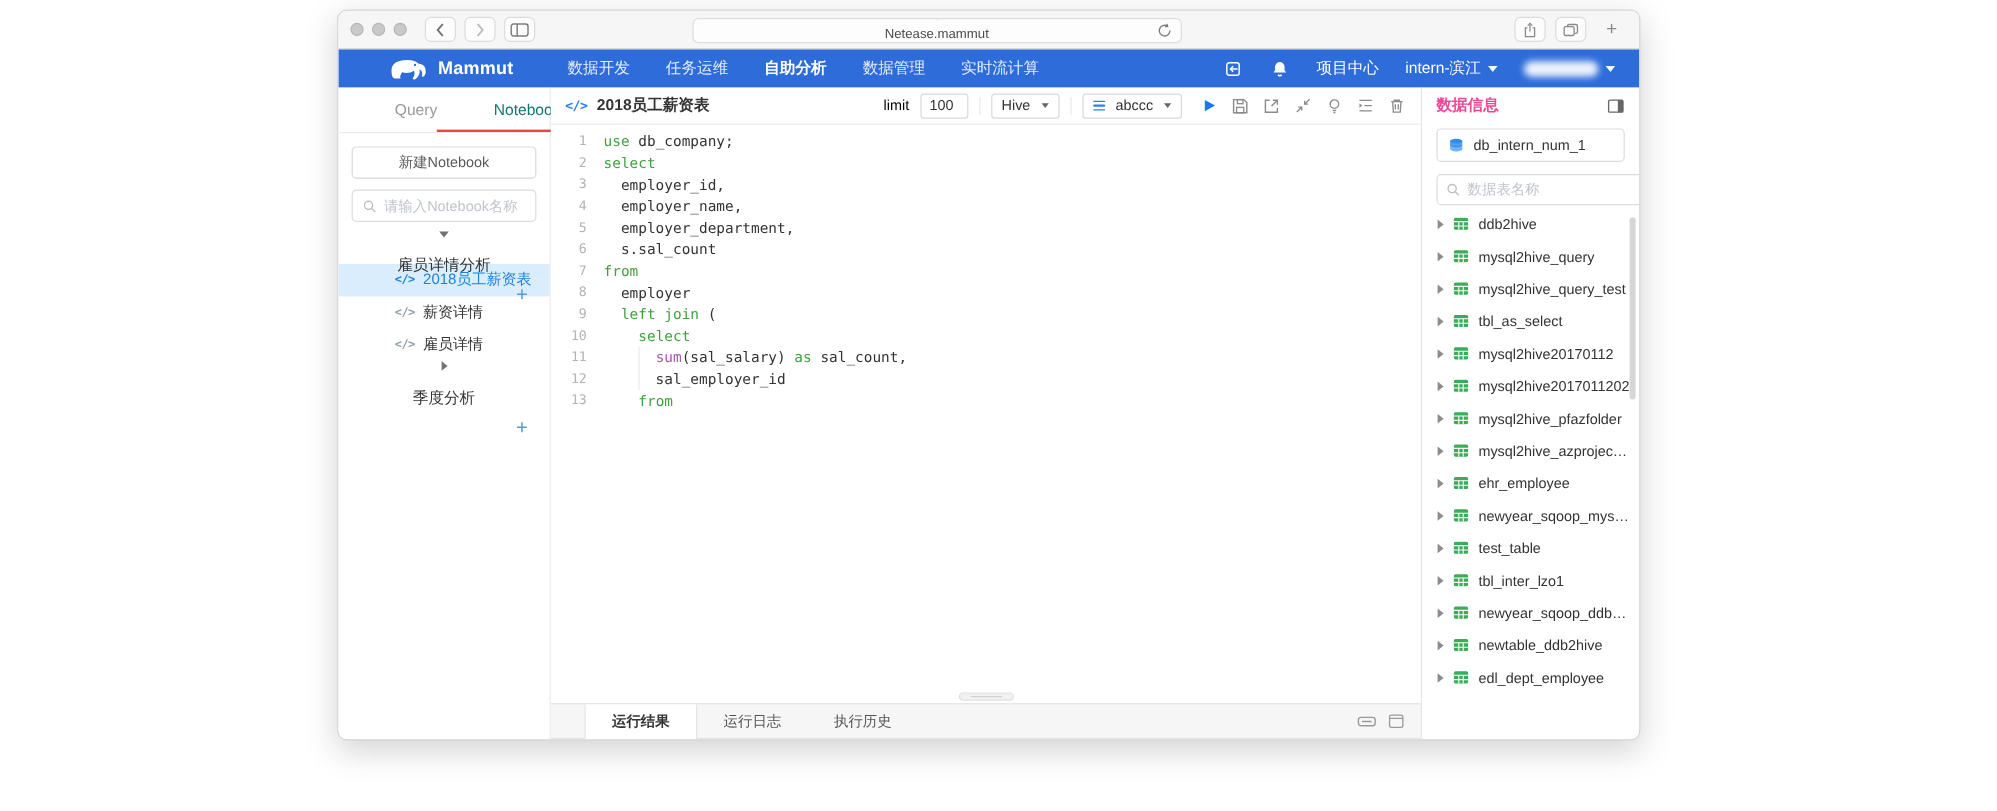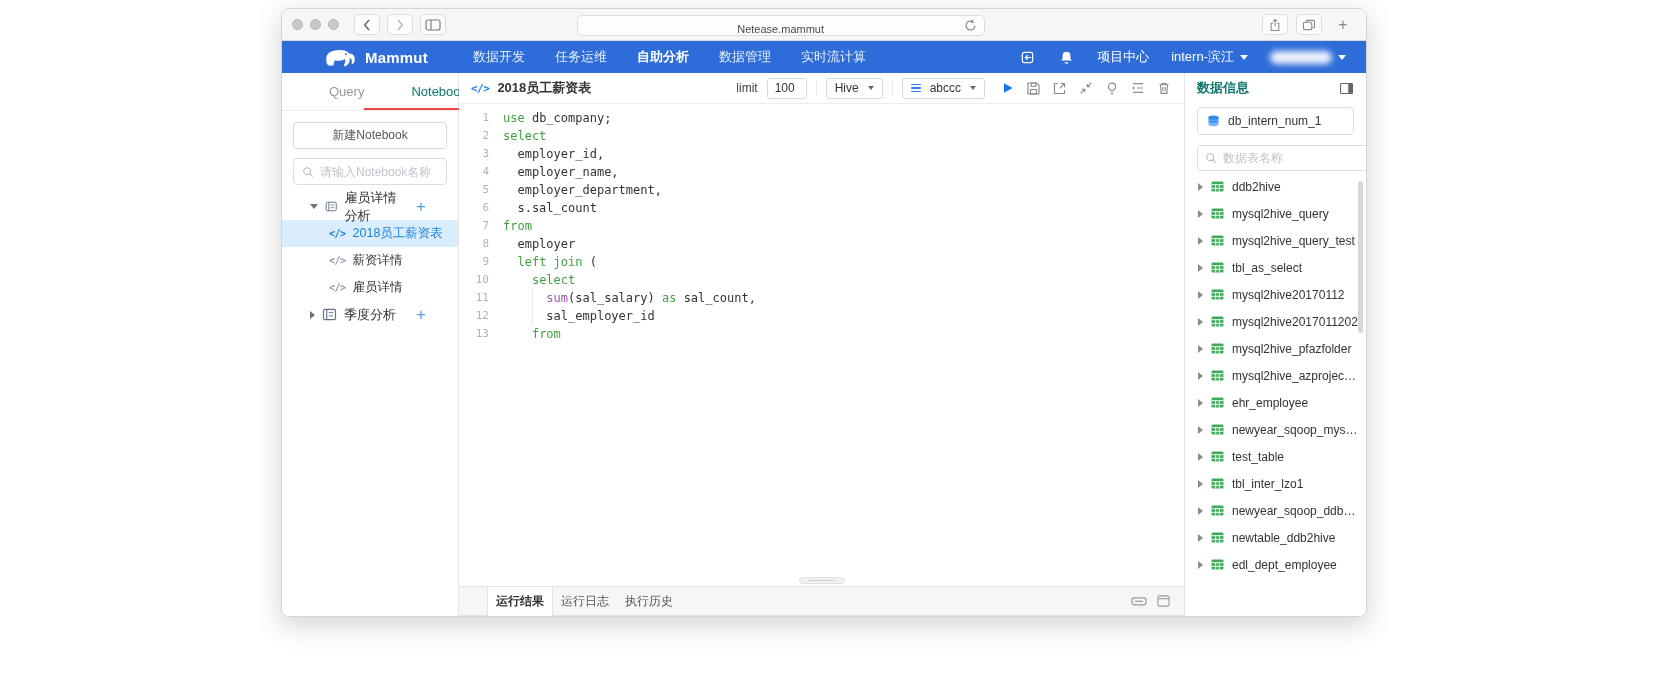--- a/index.html
+++ b/index.html
@@ -48,35 +48,35 @@
   .side-tab { flex:1; text-align:center; line-height:37px; font-size:13px; color:#999; cursor:pointer;padding-left:47px; }
   .side-tab.active { color:#0f766e; font-weight:400; border-bottom:2px solid #ef4444; }
   .btn-new { margin:11px 11px 0; height:27px; border:1px solid #d9d9d9; border-radius:4px; background:#fff;
     font-size:12px; color:#595959; display:flex; align-items:center; justify-content:center; width:calc(100% - 22px); }
   .side-search { margin:9px 11px 0; height:27px; border:1px solid #dcdcdc; border-radius:4px;
     display:flex; align-items:center; gap:6px; padding:0 8px; }
   .side-search input, .dp-search input { border:none; outline:none; flex:1; font-size:12px; min-width:0;
     font-family:"Liberation Sans",sans-serif; color:#333; background:transparent; }
   .side-search input::placeholder, .dp-search input::placeholder { color:#c0c4cc; }
   .tree { margin-top:8px; }
-  .tree-parent { height:27px; display:flex; align-items:center; padding:0 28px; gap:7px; font-size:13px; color:#333; }
+  .tree-parent { height:27px; display:flex; align-items:center; padding:0 14px; gap:7px; font-size:13px; color:#333;flex-direction:column; }
   .caret-tree { width:0; height:0; border-left:4.5px solid transparent; border-right:4.5px solid transparent; border-top:5.5px solid #737373; flex-shrink:0; }
   .tree-parent.collapsed .caret-tree { border:none; border-top:4.5px solid transparent; border-bottom:4.5px solid transparent; border-left:5.5px solid #737373; }
   .plus-btn { margin-left:auto; margin-right:4px; color:#5b9bd8; font-size:17px; font-weight:400; line-height:1; }
   .tree-child { height:27px; display:flex; align-items:center; gap:7px; padding-left:47px; font-size:12.5px; color:#333; }
   .code-glyph { font-family:"DejaVu Sans Mono",monospace; font-size:10px; font-weight:700; color:#8f9bab; letter-spacing:-.5px; flex-shrink:0; }
   .tree-child.selected { background:#d9edfc; color:#1e80d9; }
   .tree-child.selected .code-glyph { color:#1e80d9; }
 
   
   .ed-header { height:31px; border-bottom:1px solid #ececec; display:flex; align-items:center; padding:0 12px; gap:8px; flex-shrink:0; }
   .ed-title { font-size:13px; font-weight:700; color:#333; }
   .ed-header .code-glyph { color:#2680eb; font-size:11px; }
   .toolbar { margin-left:auto; display:flex; align-items:center; gap:9px; color:#8c8c8c; }
-  .limit-label { font-size:12px; color:#404040;margin-left:11px; }
+  .limit-label { font-size:12px; color:#000000;margin-left:11px; }
   .limit-input { width:40px; height:21px; border:1px solid #d9d9d9; border-radius:3px; font-size:12px; color:#333;
     padding:0 0 0 7px; font-family:"Liberation Sans",sans-serif; outline:none; }
   .vdiv { width:1px; height:15px; background:#e9e9e9; }
   .dropdown { height:21px; border:1px solid #d9d9d9; border-radius:3px; display:flex; align-items:center;
     gap:9px; padding:0 8px; font-size:12px; color:#333; background:#fff; }
   .caret-d { width:0; height:0; border-left:3.5px solid transparent; border-right:3.5px solid transparent; border-top:4.5px solid #666; }
   .tool-icon { display:flex; align-items:center; justify-content:center; width:17px; height:17px; color:#8c8c8c; }
   .queue-icon { display:flex; flex-direction:column; gap:2px; }
   .queue-icon i { display:block; width:10px; height:1.6px; background:#2d7ff9; border-radius:1px; }
 
@@ -87,30 +87,30 @@
   .guide .lc { background:linear-gradient(#e9e9e9,#e9e9e9) no-repeat; background-size:1px 18px; background-position:calc(14px + 4ch) 0; }
   .t-k { color:#3fa23f; } .t-f { color:#a356b0; } .t-d { color:#333; }
 
   .splitter { height:10px; position:relative; flex-shrink:0; }
   .split-handle { position:absolute; left:50%; top:1px; transform:translateX(-50%); width:46px; height:7px;
     background:#f1f1f1; border:1px solid #e0e0e0; border-radius:4px; }
   .split-handle::after { content:""; position:absolute; left:9px; right:9px; top:2.2px; height:1px; background:#cfcfcf; }
 
   .res-tabbar { height:30px; background:#f6f6f6; border-top:1px solid #e3e3e3; border-bottom:1px solid #e3e3e3;
     display:flex; align-items:stretch; padding-left:28px; flex-shrink:0; }
-  .rtab { padding:0 8px; font-size:12px; color:#555; line-height:29px; white-space:nowrap; }
+  .rtab { padding:0 22px; font-size:12px; color:#555; line-height:29px; white-space:nowrap; }
   .rtab.active { background:#fff; border-left:1px solid #e3e3e3; border-right:1px solid #e3e3e3;
     font-weight:700; color:#333; margin-bottom:-1px; }
   .res-icons { margin-left:auto; display:flex; align-items:center; gap:10px; padding-right:14px; }
   .res-content { flex:1; background:#fff; }
   .empty-text { text-align:center; color:#9aa0a6; font-size:12px; padding-top:30px; }
 
   
   .dp-header { height:30px; display:flex; align-items:center; padding:0 12px; flex-shrink:0; }
-  .dp-title { font-size:13px; font-weight:600; color:#0f766e; }
+  .dp-title { font-size:13px; font-weight:600; color:#ec4899; }
   .dp-toggle { margin-left:auto; display:flex; }
   .dp-db { margin:4px 12px 0; height:28px; border:1px solid #dcdcdc; border-radius:4px; display:flex;
     align-items:center; gap:8px; padding:0 9px; font-size:12px; color:#333; flex-shrink:0; }
   .dp-search-row { margin:10px 12px 0; display:flex; align-items:center; gap:8px; flex-shrink:0; }
   .dp-search { flex:1; height:26px; border:1px solid #dcdcdc; border-radius:4px; display:flex; align-items:center; gap:6px; padding:0 7px; }
   .dp-list { margin-top:2px; flex:1; overflow:hidden; position:relative; }
   .dp-row { height:27px; display:flex; align-items:center; gap:8px; padding-left:13px; font-size:12px; color:#333; white-space:nowrap; }
   .dp-caret { width:0; height:0; border-top:4px solid transparent; border-bottom:4px solid transparent; border-left:5px solid #8c8c8c; flex-shrink:0; }
   .dp-scrollthumb { position:absolute; right:3px; top:8px; width:5px; height:152px; background:#d6d6d6; border-radius:3px; }
 </style>

